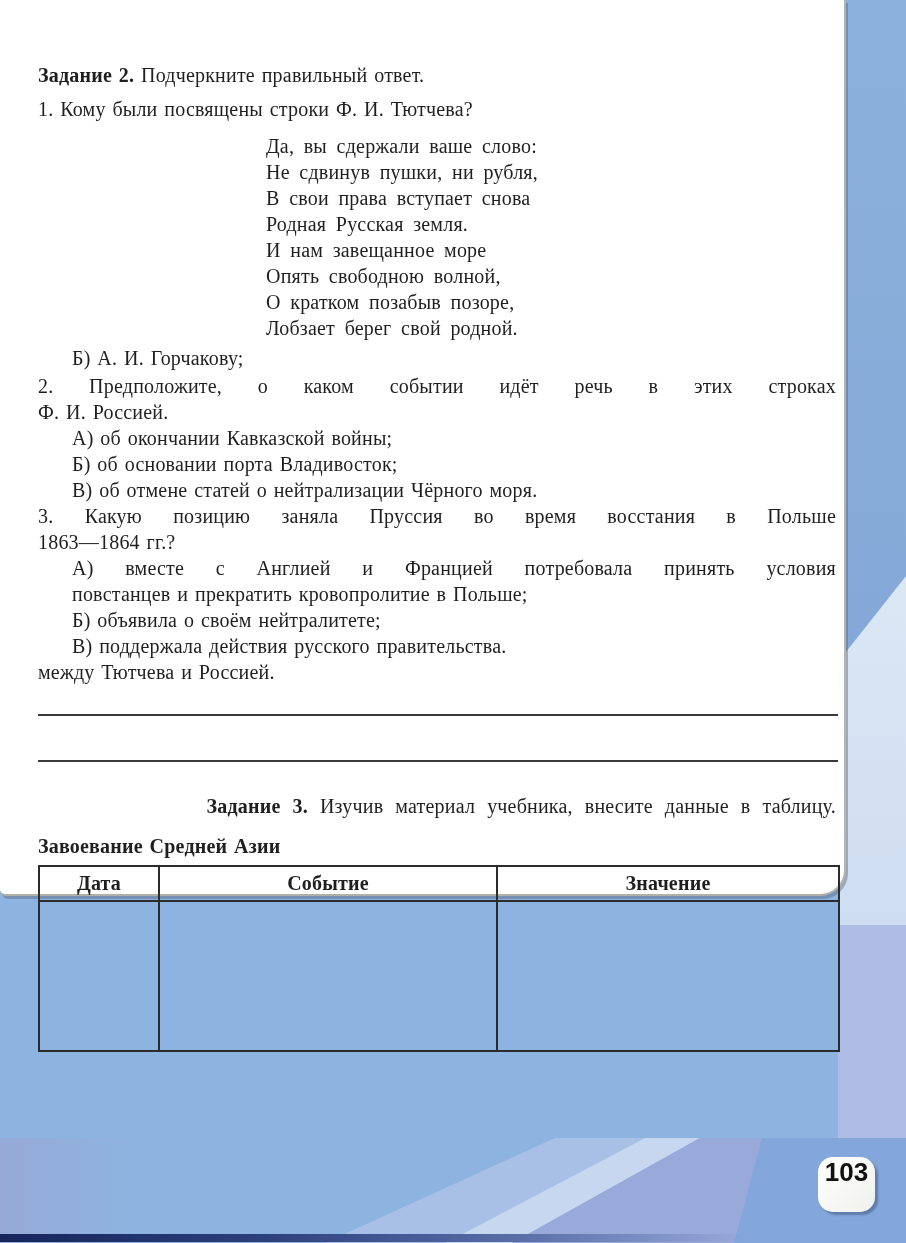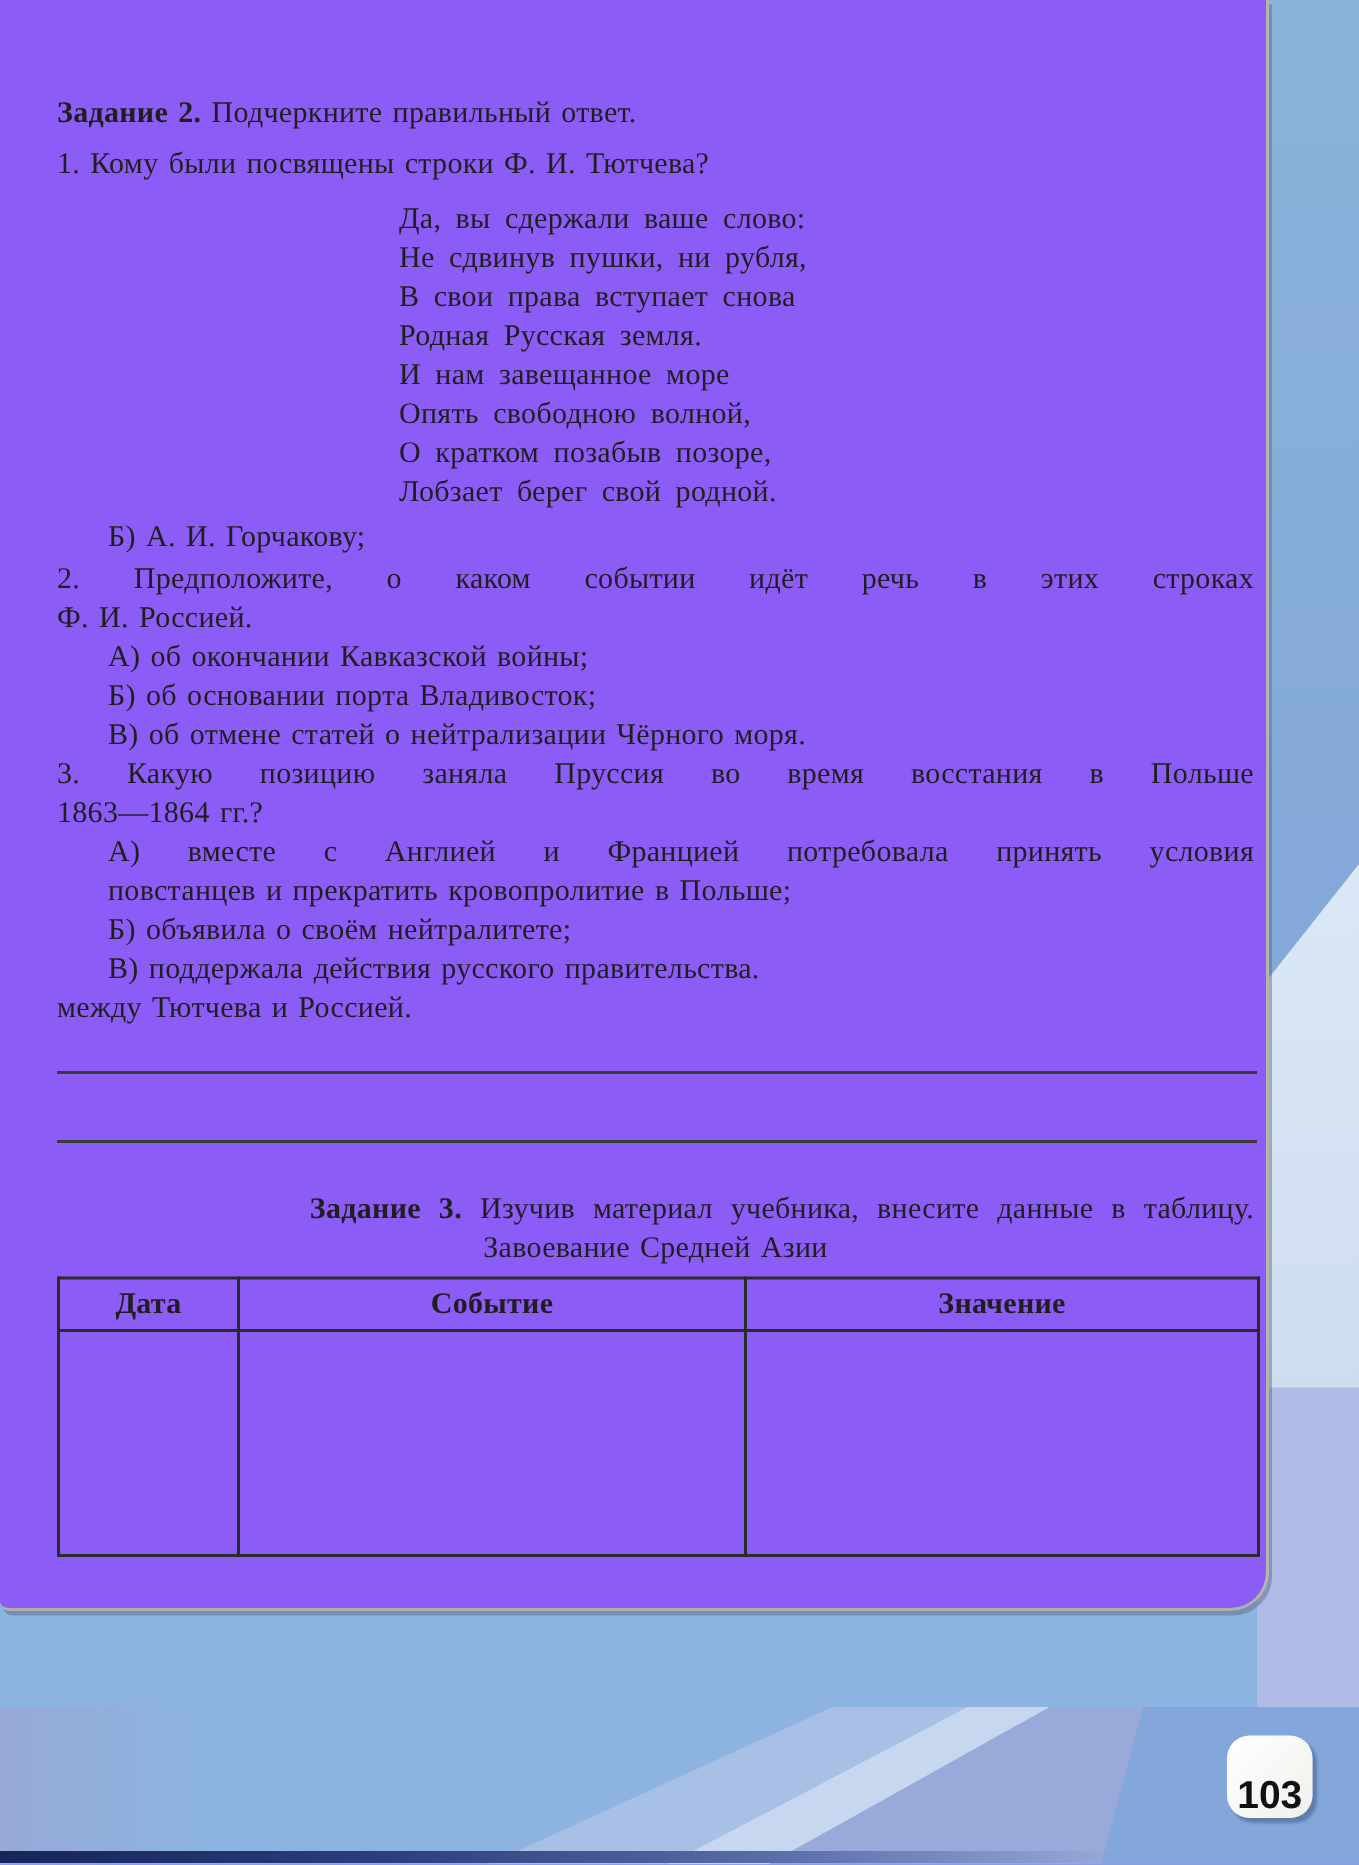--- a/index.html
+++ b/index.html
@@ -24,55 +24,55 @@
   .bb-light{position:absolute;left:0;top:0;width:906px;height:105px;background:#c6d7ef;
       clip-path:polygon(645px 0,700px 0,512px 105px,445px 105px);}
   .bb-peri-mid{position:absolute;left:0;top:0;width:906px;height:105px;background:#98a9da;
       clip-path:polygon(700px 0,762px 0,734px 105px,512px 105px);}
   .bb-steel-right{position:absolute;left:0;top:0;width:906px;height:105px;background:#83a7da;
       clip-path:polygon(762px 0,906px 0,906px 105px,734px 105px);}
   .bb-navy{position:absolute;left:0;top:96px;width:745px;height:8px;
       background:linear-gradient(90deg,#16255a 0%,#2c3f7d 35%,#5a6fa8 70%,rgba(120,150,200,0) 100%);}
 
   
-  .card{position:absolute;left:0;top:0;z-index:2;width:846px;height:1074px;
-      box-sizing:border-box;background:#8b5cf6;
+  .card{position:absolute;left:0;top:0;z-index:2;width:846px;height:896px;
+      box-sizing:border-box;background:#ffffff;
       border-right:2px solid #b5b5b0;border-bottom:2px solid #b0b0ab;
       border-bottom-right-radius:26px;border-bottom-left-radius:6px;
       box-shadow:2px 3px 0 rgba(90,100,125,.45);
       padding:62px 8px 0 38px;}
   .line{line-height:26px;font-size:20px;letter-spacing:.2px;word-spacing:.08em;}
   .b{font-weight:bold;}
   .jl{text-align:justify;text-align-last:justify;}
   .poem{margin:11px 0 0 228px;}
   .poem .line{word-spacing:.22em;}
   .opt{margin-left:34px;}
   .opts1{margin-top:4px;}
   .q1{margin-top:8px;}
   .q2{margin-top:2px;}
   .rule{height:0;border-top:2px solid #3a3a3a;width:800px;}
   .rule1{margin-top:29px;}
   .rule2{margin-top:44px;}
   .t3head{margin-top:31px;word-spacing:.34em;text-align:right;}
-  .t3title{text-align:center;font-weight:normal;}
+  .t3title{margin-top:14px;text-align:left;font-weight:bold;}
 
   table.grid{margin-top:6px;border-collapse:collapse;width:800px;table-layout:fixed;}
   table.grid th,table.grid td{border:2px solid #2b2b2b;padding:0;}
   table.grid{border:1px solid #3b82f6;}
   table.grid th{height:33px;font-size:20px;font-weight:bold;letter-spacing:.2px;}
   table.grid td{height:148px;}
   .col-date{width:120px;}
   .col-event{width:338px;}
   .col-value{width:342px;}
 
   
   .badge{position:absolute;z-index:3;left:818px;top:1157px;width:57px;height:55px;
       background:linear-gradient(135deg,#ffffff,#f0f1ec);
       border-radius:15px;box-shadow:3px 3px 2px rgba(70,90,140,.55);
-      display:flex;align-items:flex-end;justify-content:center;
+      display:flex;align-items:flex-start;justify-content:center;
       font-family:"Liberation Sans","DejaVu Sans",sans-serif;
       font-weight:bold;font-size:26px;color:#111;}
 </style>
 </head>
 <body>
 
 <div class="page">
 
   <div class="bg">
     <div class="bg-strip-light"></div>

